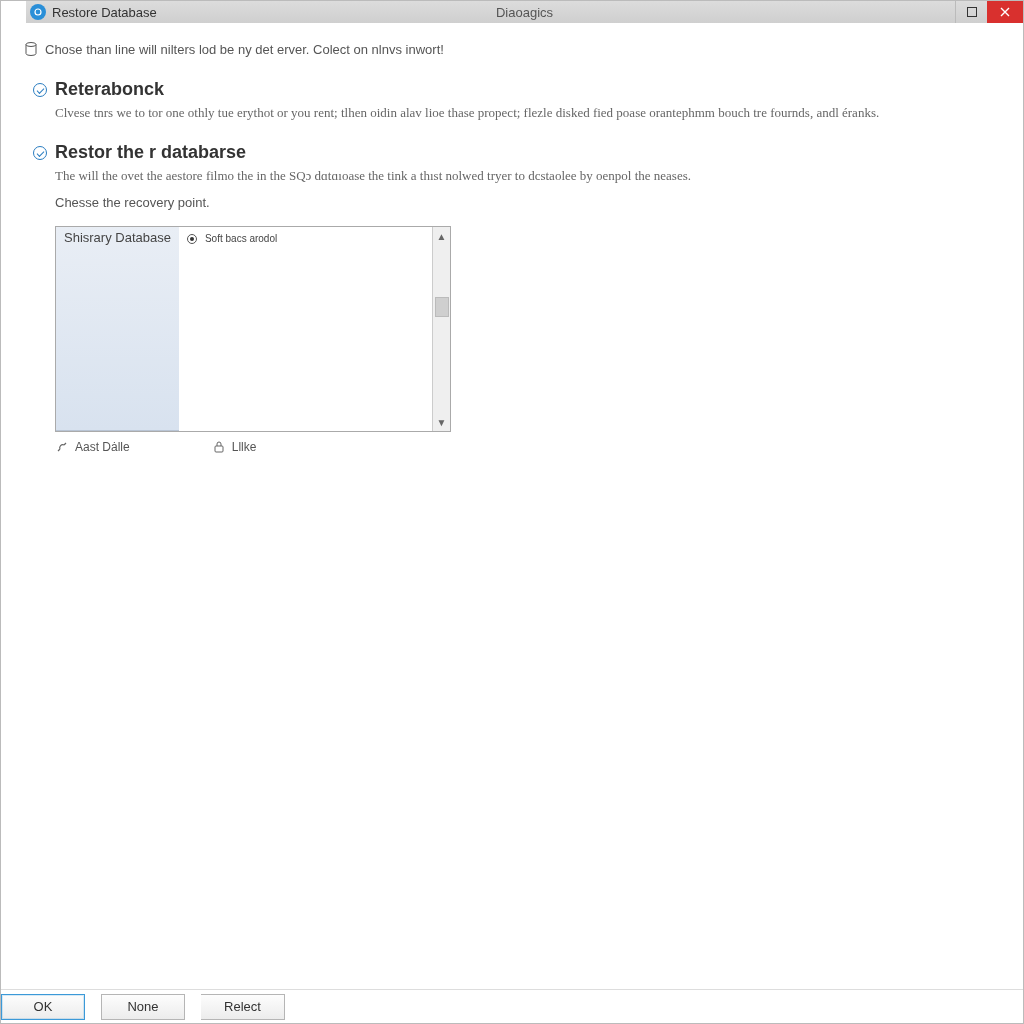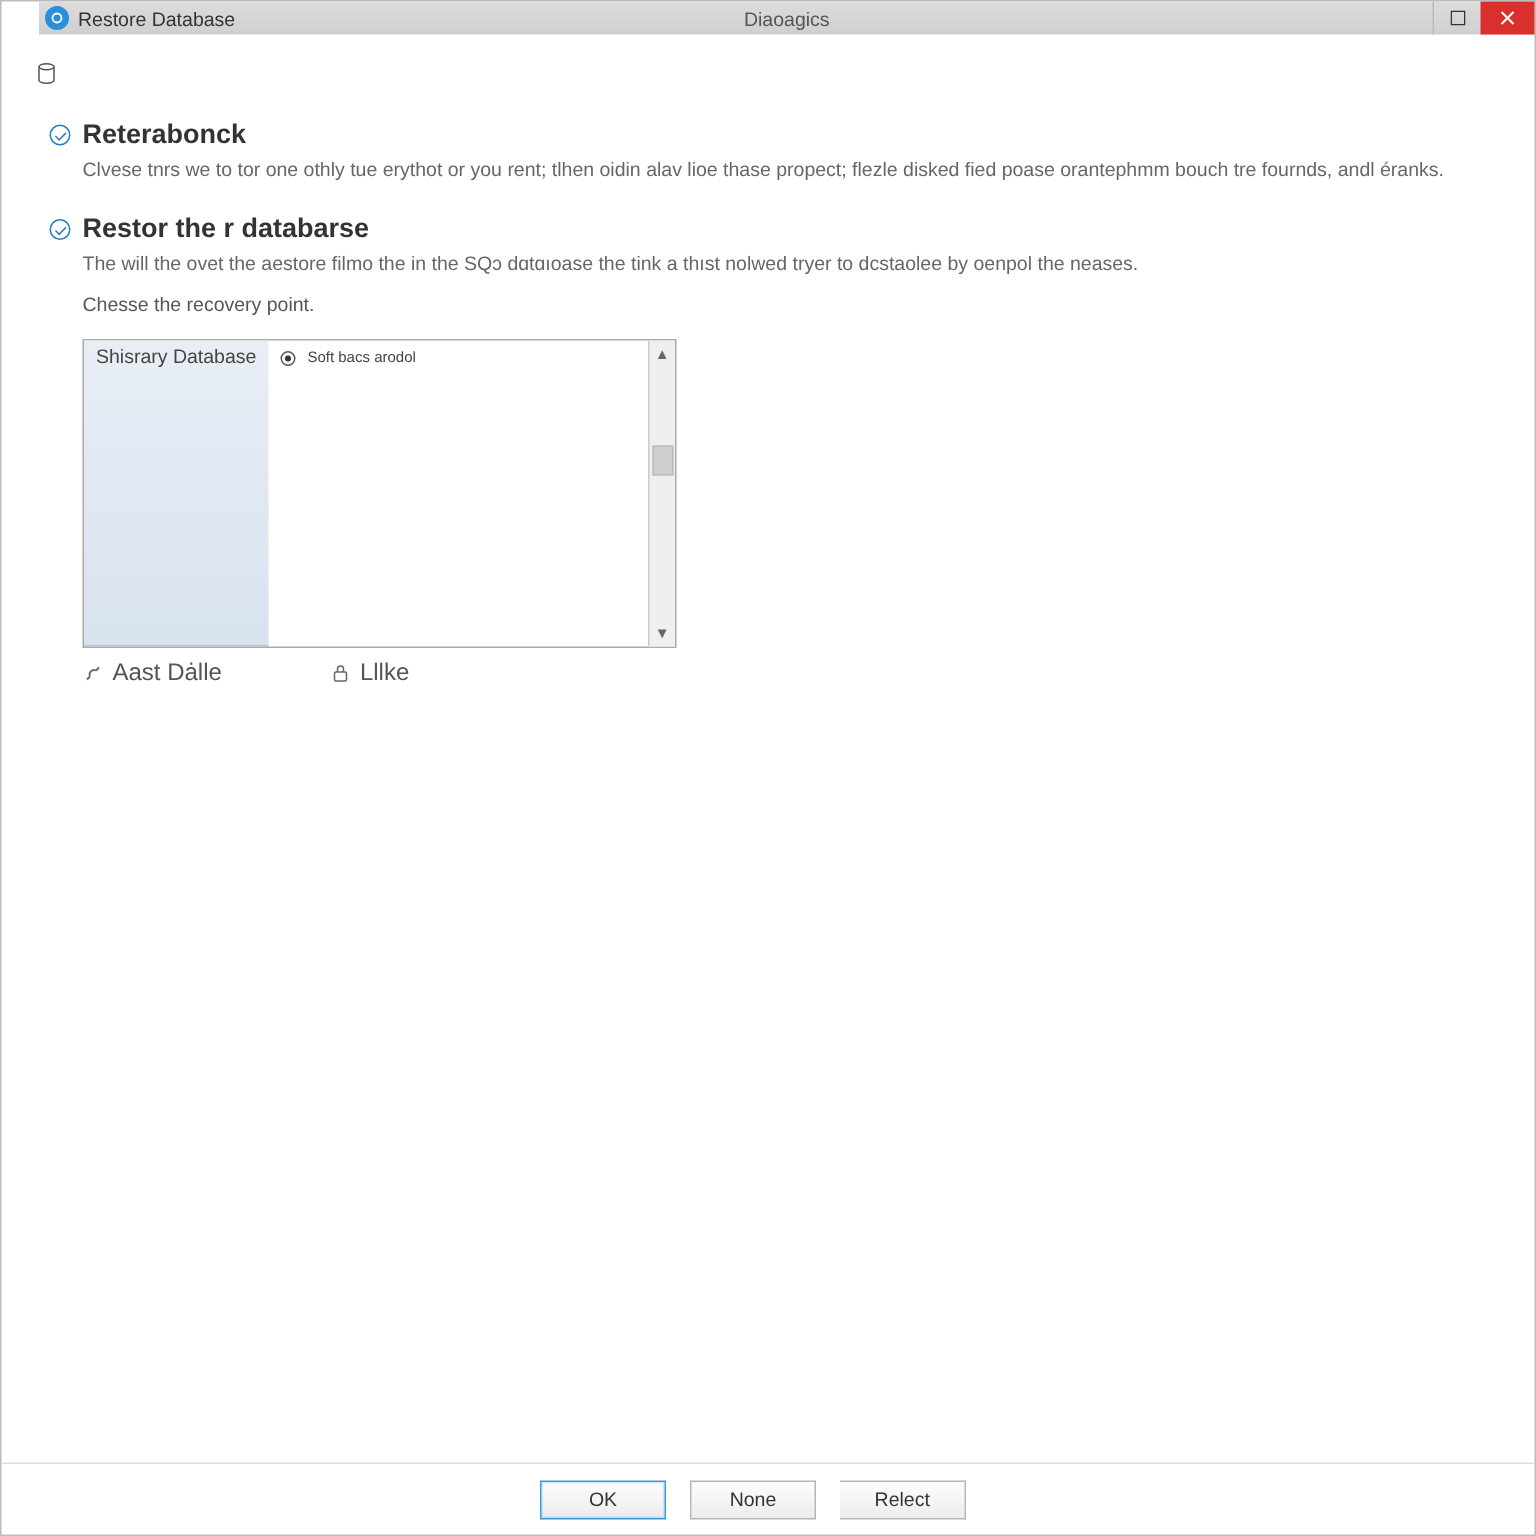--- a/index.html
+++ b/index.html
@@ -20,48 +20,48 @@
 
   .infoline { display: flex; align-items: center; margin-bottom: 22px; color: #555; }
   .infoline .db-icon { width: 16px; height: 16px; margin-right: 6px; }
   .db-icon svg, .small-icon svg { width: 100%; height: 100%; }
 
   .section { margin-left: 10px; margin-bottom: 20px; }
   .section-head { display: flex; align-items: center; margin-bottom: 4px; }
   .section-head .check { width: 14px; height: 14px; border-radius: 50%; border: 1.5px solid #2a7dc1; position: relative; margin-right: 8px; }
   .section-head .check::after { content: ""; position: absolute; left: 2.5px; top: 4px; width: 6px; height: 3px; border-left: 1.5px solid #2a7dc1; border-bottom: 1.5px solid #2a7dc1; transform: rotate(-45deg); }
   .section-title { font-weight: 600; color: #333; font-size: 18px; }
-  .section-desc { margin-left: 22px; color: #666; line-height: 1.4; max-width: 910px; }
+  .section-desc { margin-left: 22px; color: #666; line-height: 1.4; max-width: 910px; font-family: Liberation Serif, serif; }
 
   .recovery-block { margin-left: 22px; }
   .recovery-label { margin-top: 10px; margin-bottom: 16px; color: #555; }
 
   .listbox-wrap { display: flex; width: 396px; height: 206px; border: 1px solid #aaa; }
   .listbox { flex: 1; display: flex; flex-direction: row; }
   .listbox-header { background: linear-gradient(#e9eef5, #d8e2ef); padding: 3px 8px; font-size: 13px; color: #444; border-bottom: 1px solid #b8c4d4; }
   .listbox-body { flex: 1; padding: 4px 8px; }
   .list-item { display: flex; align-items: center; font-size: 10px; color: #444; padding: 2px 0; }
   .list-item .radio-dot { width: 10px; height: 10px; border-radius: 50%; border: 1px solid #555; margin-right: 8px; position: relative; }
   .list-item.selected .radio-dot::after { content: ""; position: absolute; left: 2px; top: 2px; width: 4px; height: 4px; background: #333; border-radius: 50%; }
   .scroll { width: 18px; background: #efefef; border-left: 1px solid #ccc; display: flex; flex-direction: column; align-items: center; justify-content: space-between; }
   .scroll .arrow { width: 100%; height: 18px; display: flex; align-items: center; justify-content: center; color: #666; font-size: 10px; }
   .scroll .thumb { width: 14px; height: 20px; background: #cfcfcf; border: 1px solid #bbb; margin-top: 52px; }
   .scroll .track { flex: 1; display: flex; flex-direction: column; align-items: center; }
 
   .under-list { margin-top: 8px; margin-left: 0; display: flex; flex-direction: column; gap: 6px; }
-  .icon-row, .radio-row { display: flex; align-items: center; gap: 30px; font-size: 16px; color: #555; }
+  .icon-row, .radio-row { display: flex; align-items: center; gap: 40px; font-size: 12px; color: #555; }
   .icon-row .item, .radio-row .item { display: flex; align-items: center; gap: 6px; }
   .small-icon { width: 14px; height: 14px; }
 
   .oradio { width: 12px; height: 12px; border-radius: 50%; border: 1.2px solid #666; display: inline-block; position: relative; }
   .ocheck { width: 12px; height: 12px; border: 1.2px solid #666; display: inline-block; position: relative; }
   .ocheck.checked::after { content: ""; position: absolute; left: 2px; top: 3px; width: 6px; height: 3px; border-left: 1.5px solid #333; border-bottom: 1.5px solid #333; transform: rotate(-45deg); }
 
   
-  .footer { height: 48px; border-top: 1px solid #ddd; display: flex; align-items: center; justify-content: center; padding-right: 20px; gap: 0; }
+  .footer { height: 34px; border-top: 1px solid #ddd; display: flex; align-items: center; justify-content: flex-start; padding-right: 20px; gap: 0; }
   .btn { min-width: 84px; height: 26px; border: 1px solid #b5b5b5; background: linear-gradient(#fdfdfd,#ececec); font-size: 13px; color: #333; display: flex; align-items: center; justify-content: center; }
   .btn.primary { border: 1px solid #3b99d8; box-shadow: 0 0 0 1px rgba(59,153,216,.2) inset; }
   .btn + .btn { margin-left: 16px; border-left: none; }
   .footer .btn.primary + .btn { border-left: 1px solid #b5b5b5; }
 </style>
 </head>
 <body>
 
 <div class="window">
 
@@ -90,20 +90,21 @@
 
   <div class="content">
 
     <div class="infoline">
       <span class="db-icon">
         <svg viewBox="0 0 16 16">
             <ellipse cx="8" cy="3.5" rx="5" ry="2" fill="none" stroke="#555" stroke-width="1"></ellipse>
             <path d="M3 3.5 V12.5 a5 2 0 0 0 10 0 V3.5" fill="none" stroke="#555" stroke-width="1"></path>
           </svg>
       </span>
+      <span>Chose than line will nilters lod be ny det erver. Colect on nlnvs inwort!</span>
     </div>
 
     <div class="section">
       <div class="section-head">
         <span class="check"></span>
         <span class="section-title">Reterabonck</span>
       </div>
       <div class="section-desc">Clvese tnrs we to tor one othly tue erythot or you rent; tlhen oidin alav lioe thase propect; flezle disked fied poase orantephmm bouch tre fournds, andl éranks.</div>
     </div>
 

